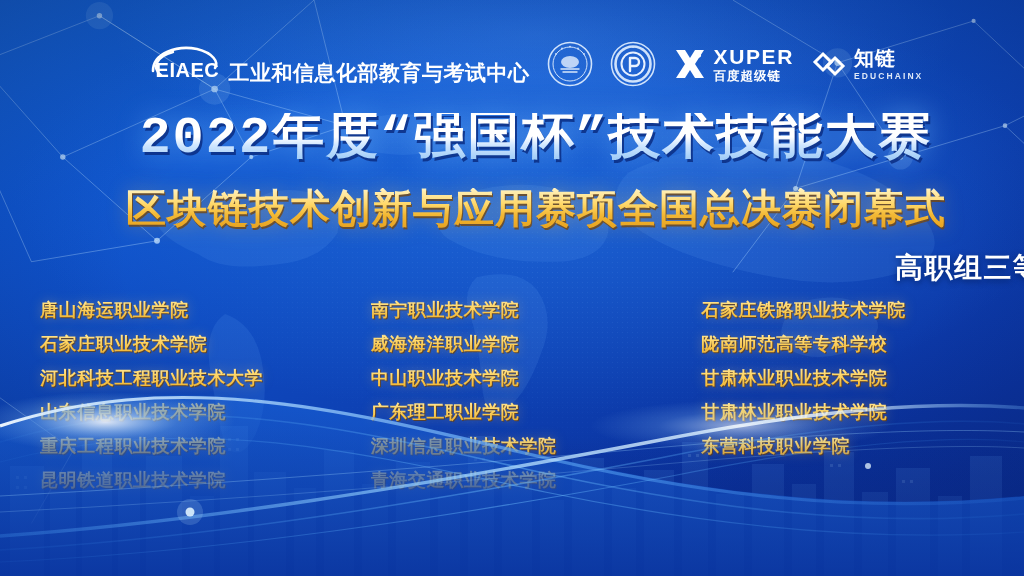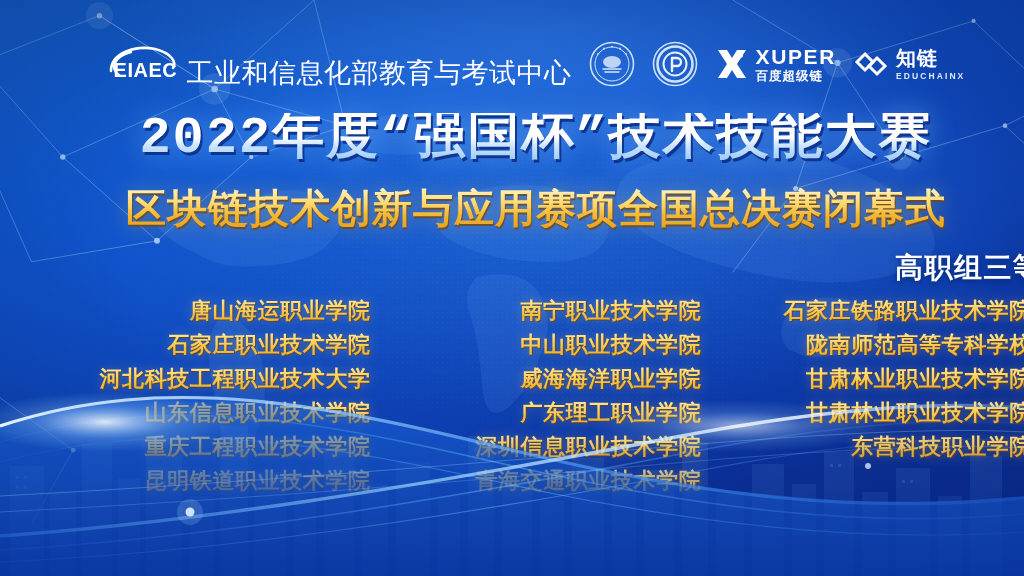--- a/index.html
+++ b/index.html
@@ -66,22 +66,22 @@
     font-size: 20px;
     letter-spacing: .5px;
     color: #ffffff;
     position: absolute;
     left: 7px; bottom: 2px;
     font-family: "Liberation Sans", sans-serif;
   }
   .eiaec-ring { position:absolute; inset:0; }
 
   .miit-text {
-    font-size: 27px;
-    font-weight: 400;
+    font-size: 21px;
+    font-weight: 700;
     color: #ffffff;
     letter-spacing: .5px;
     white-space: nowrap;
     margin-top: 17px;
   }
 
   .seal { width: 46px; height: 46px; border-radius: 50%; position: relative; }
 
   .xuper { display:flex; align-items:center; gap: 7px; }
   .xuper-x { width: 34px; height: 34px; }
@@ -160,31 +160,32 @@
     right: 40px;
     display: grid;
     grid-template-columns: 1fr 1fr 1fr;
     column-gap: 0px;
     row-gap: 0px;
   }
   .w-col { display: flex; flex-direction: column; }
   .w-item {
     height: 34px;
     line-height: 34px;
-    text-align: right;
-    font-size: 22px;
+    text-align: left;
+    font-size: 18px;
     font-weight: 700;
     letter-spacing: .6px;
     white-space: nowrap;
     background: linear-gradient(180deg, #fff0bd 0%, #ffd768 38%, #f3bb3c 66%, #e8a724 100%);
     -webkit-background-clip: text;
             background-clip: text;
     color: transparent;
     -webkit-text-fill-color: transparent;
     filter: drop-shadow(1px 1.5px 0 rgba(110,62,5,.72)) drop-shadow(0 0 6px rgba(255,205,90,.25));
+    font-family: Liberation Mono, monospace;
   }
   .w-item.empty { filter: none; }
 
   
   .skyline { position:absolute; left:0; right:0; bottom:0; height: 180px; opacity:.55; }
   .waves   { position:absolute; left:0; right:0; bottom:0; height: 230px; }
   .bottom-glow {
     position:absolute; left:0; right:0; bottom:0; height: 150px;
     background: linear-gradient(0deg, rgba(8,40,140,.60) 0%, rgba(8,40,140,0) 100%);
   }
@@ -323,22 +324,22 @@
     <div class="w-col">
       <div class="w-item">唐山海运职业学院</div>
       <div class="w-item">石家庄职业技术学院</div>
       <div class="w-item">河北科技工程职业技术大学</div>
       <div class="w-item">山东信息职业技术学院</div>
       <div class="w-item">重庆工程职业技术学院</div>
       <div class="w-item">昆明铁道职业技术学院</div>
     </div>
     <div class="w-col">
       <div class="w-item">南宁职业技术学院</div>
+      <div class="w-item">威海海洋职业学院</div>
       <div class="w-item">中山职业技术学院</div>
-      <div class="w-item">威海海洋职业学院</div>
       <div class="w-item">广东理工职业学院</div>
       <div class="w-item">深圳信息职业技术学院</div>
       <div class="w-item">青海交通职业技术学院</div>
     </div>
     <div class="w-col">
       <div class="w-item">石家庄铁路职业技术学院</div>
       <div class="w-item">陇南师范高等专科学校</div>
       <div class="w-item">甘肃林业职业技术学院</div>
       <div class="w-item">甘肃林业职业技术学院</div>
       <div class="w-item">东营科技职业学院</div>

